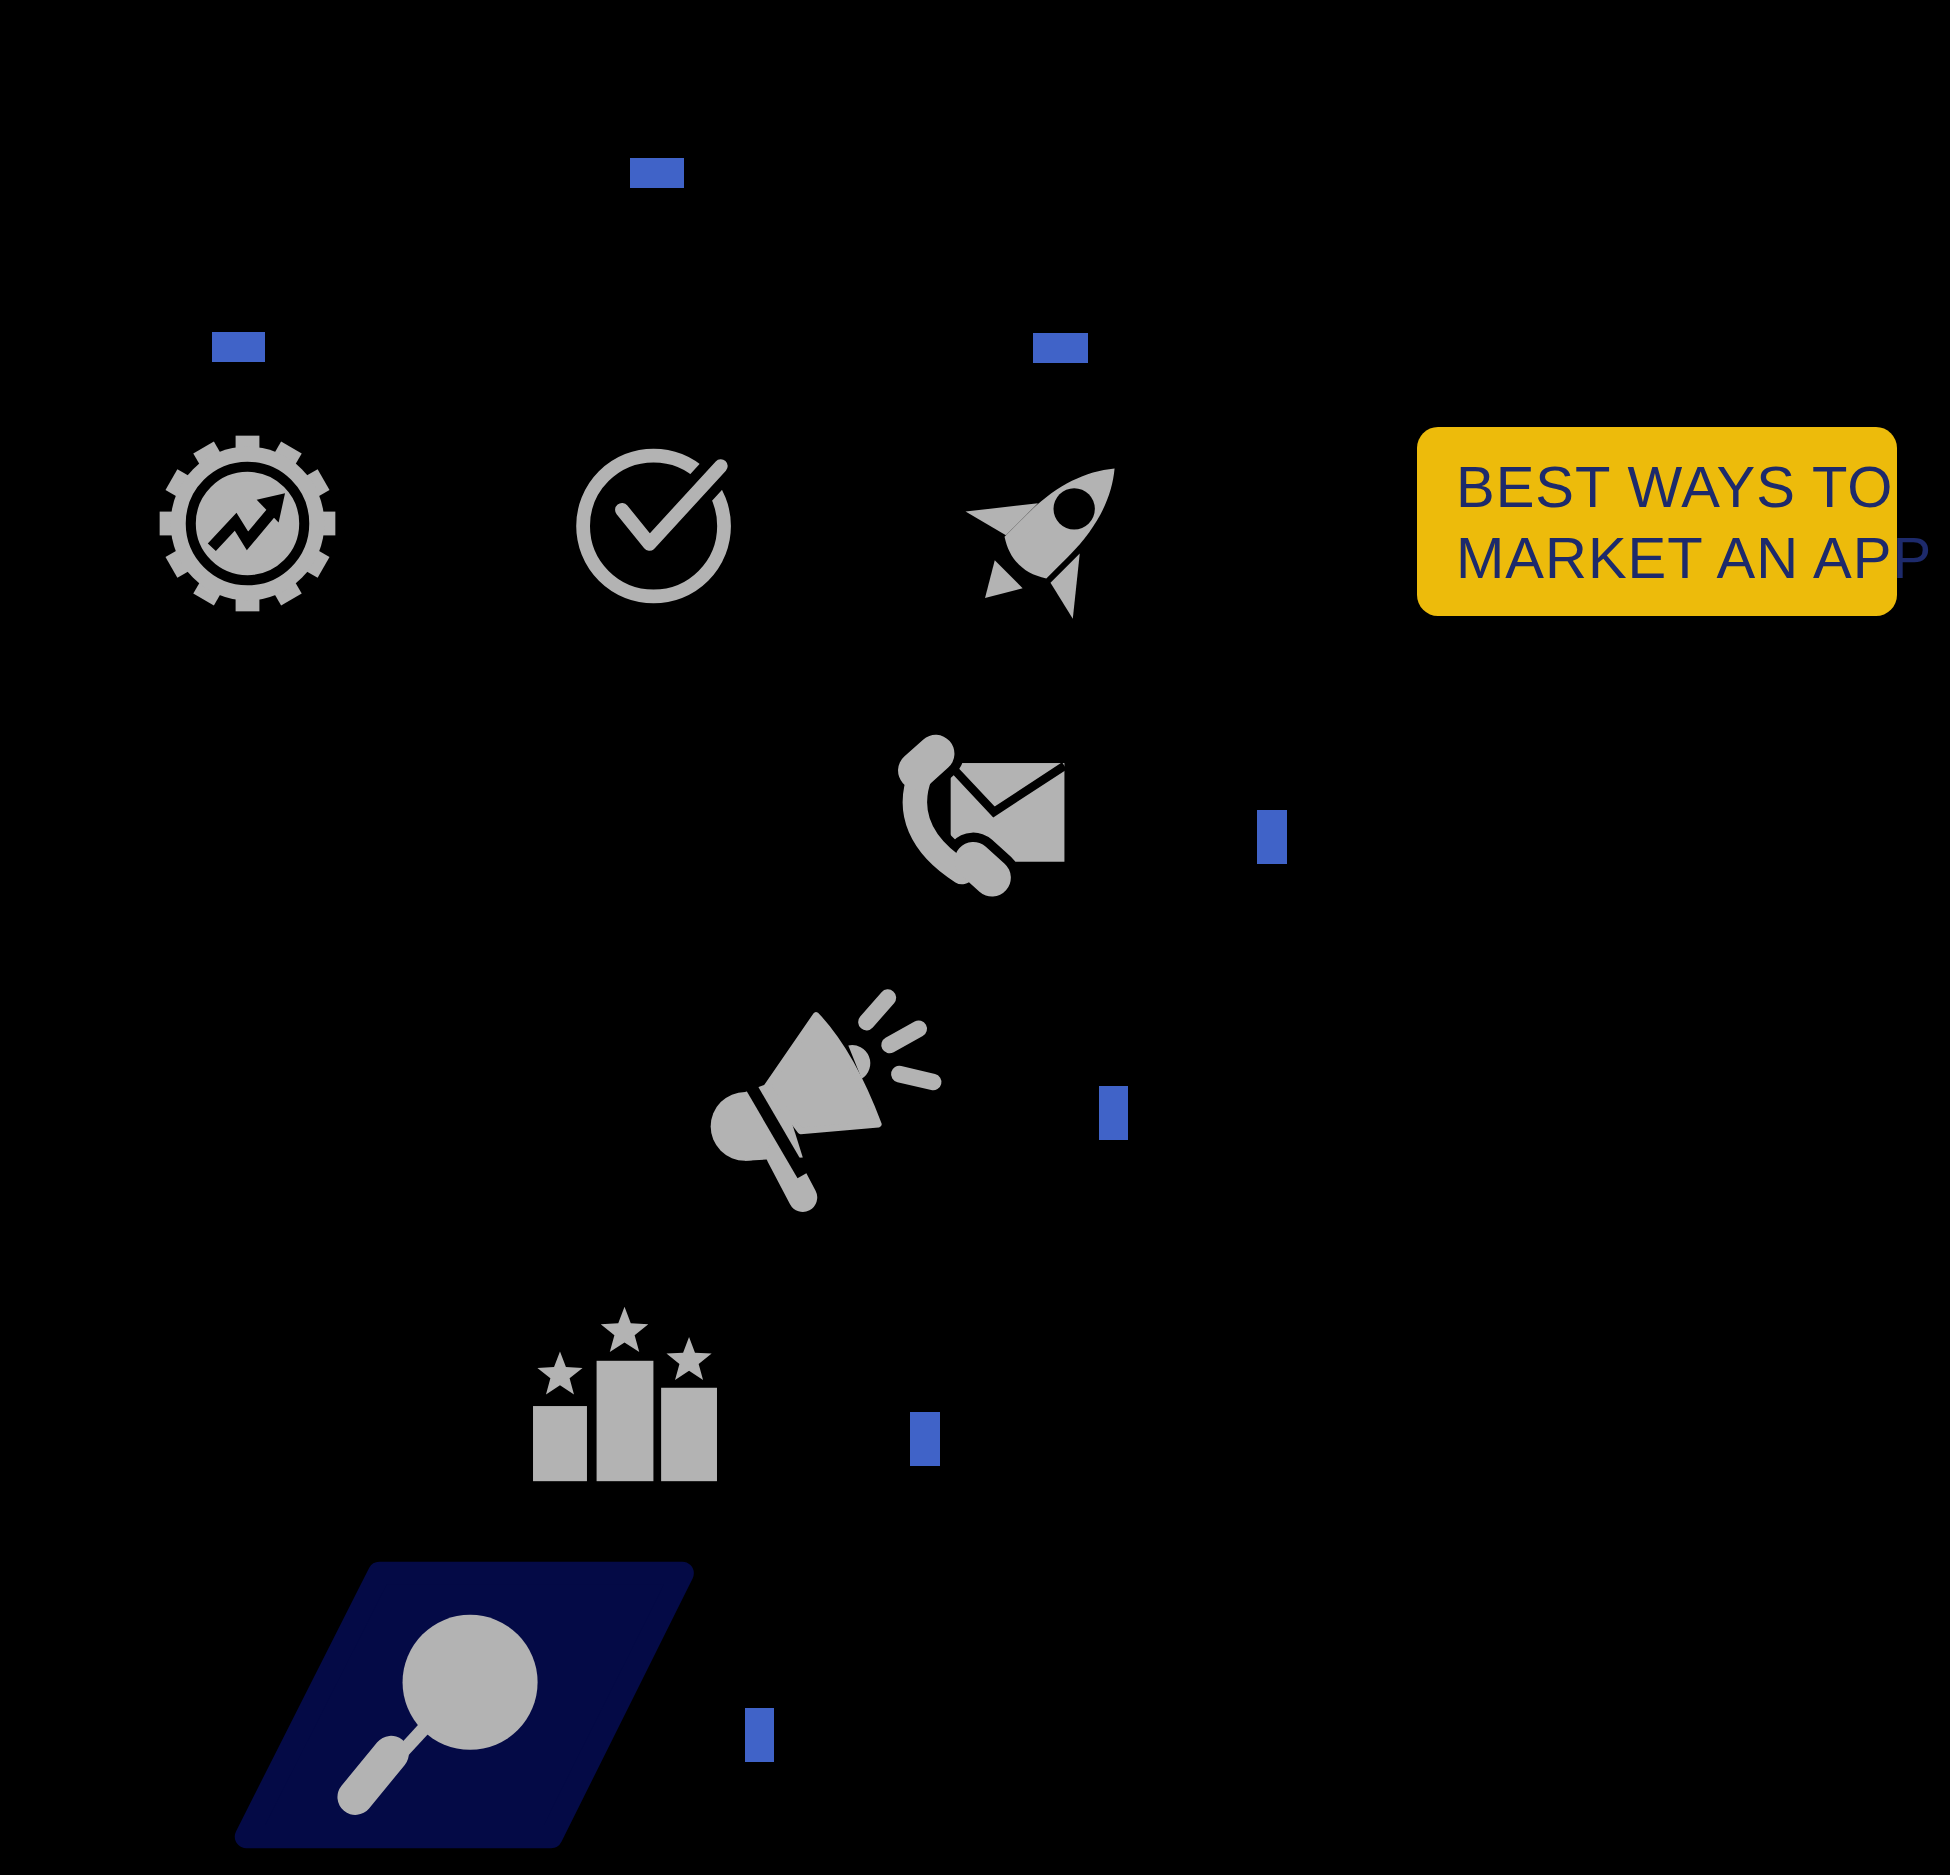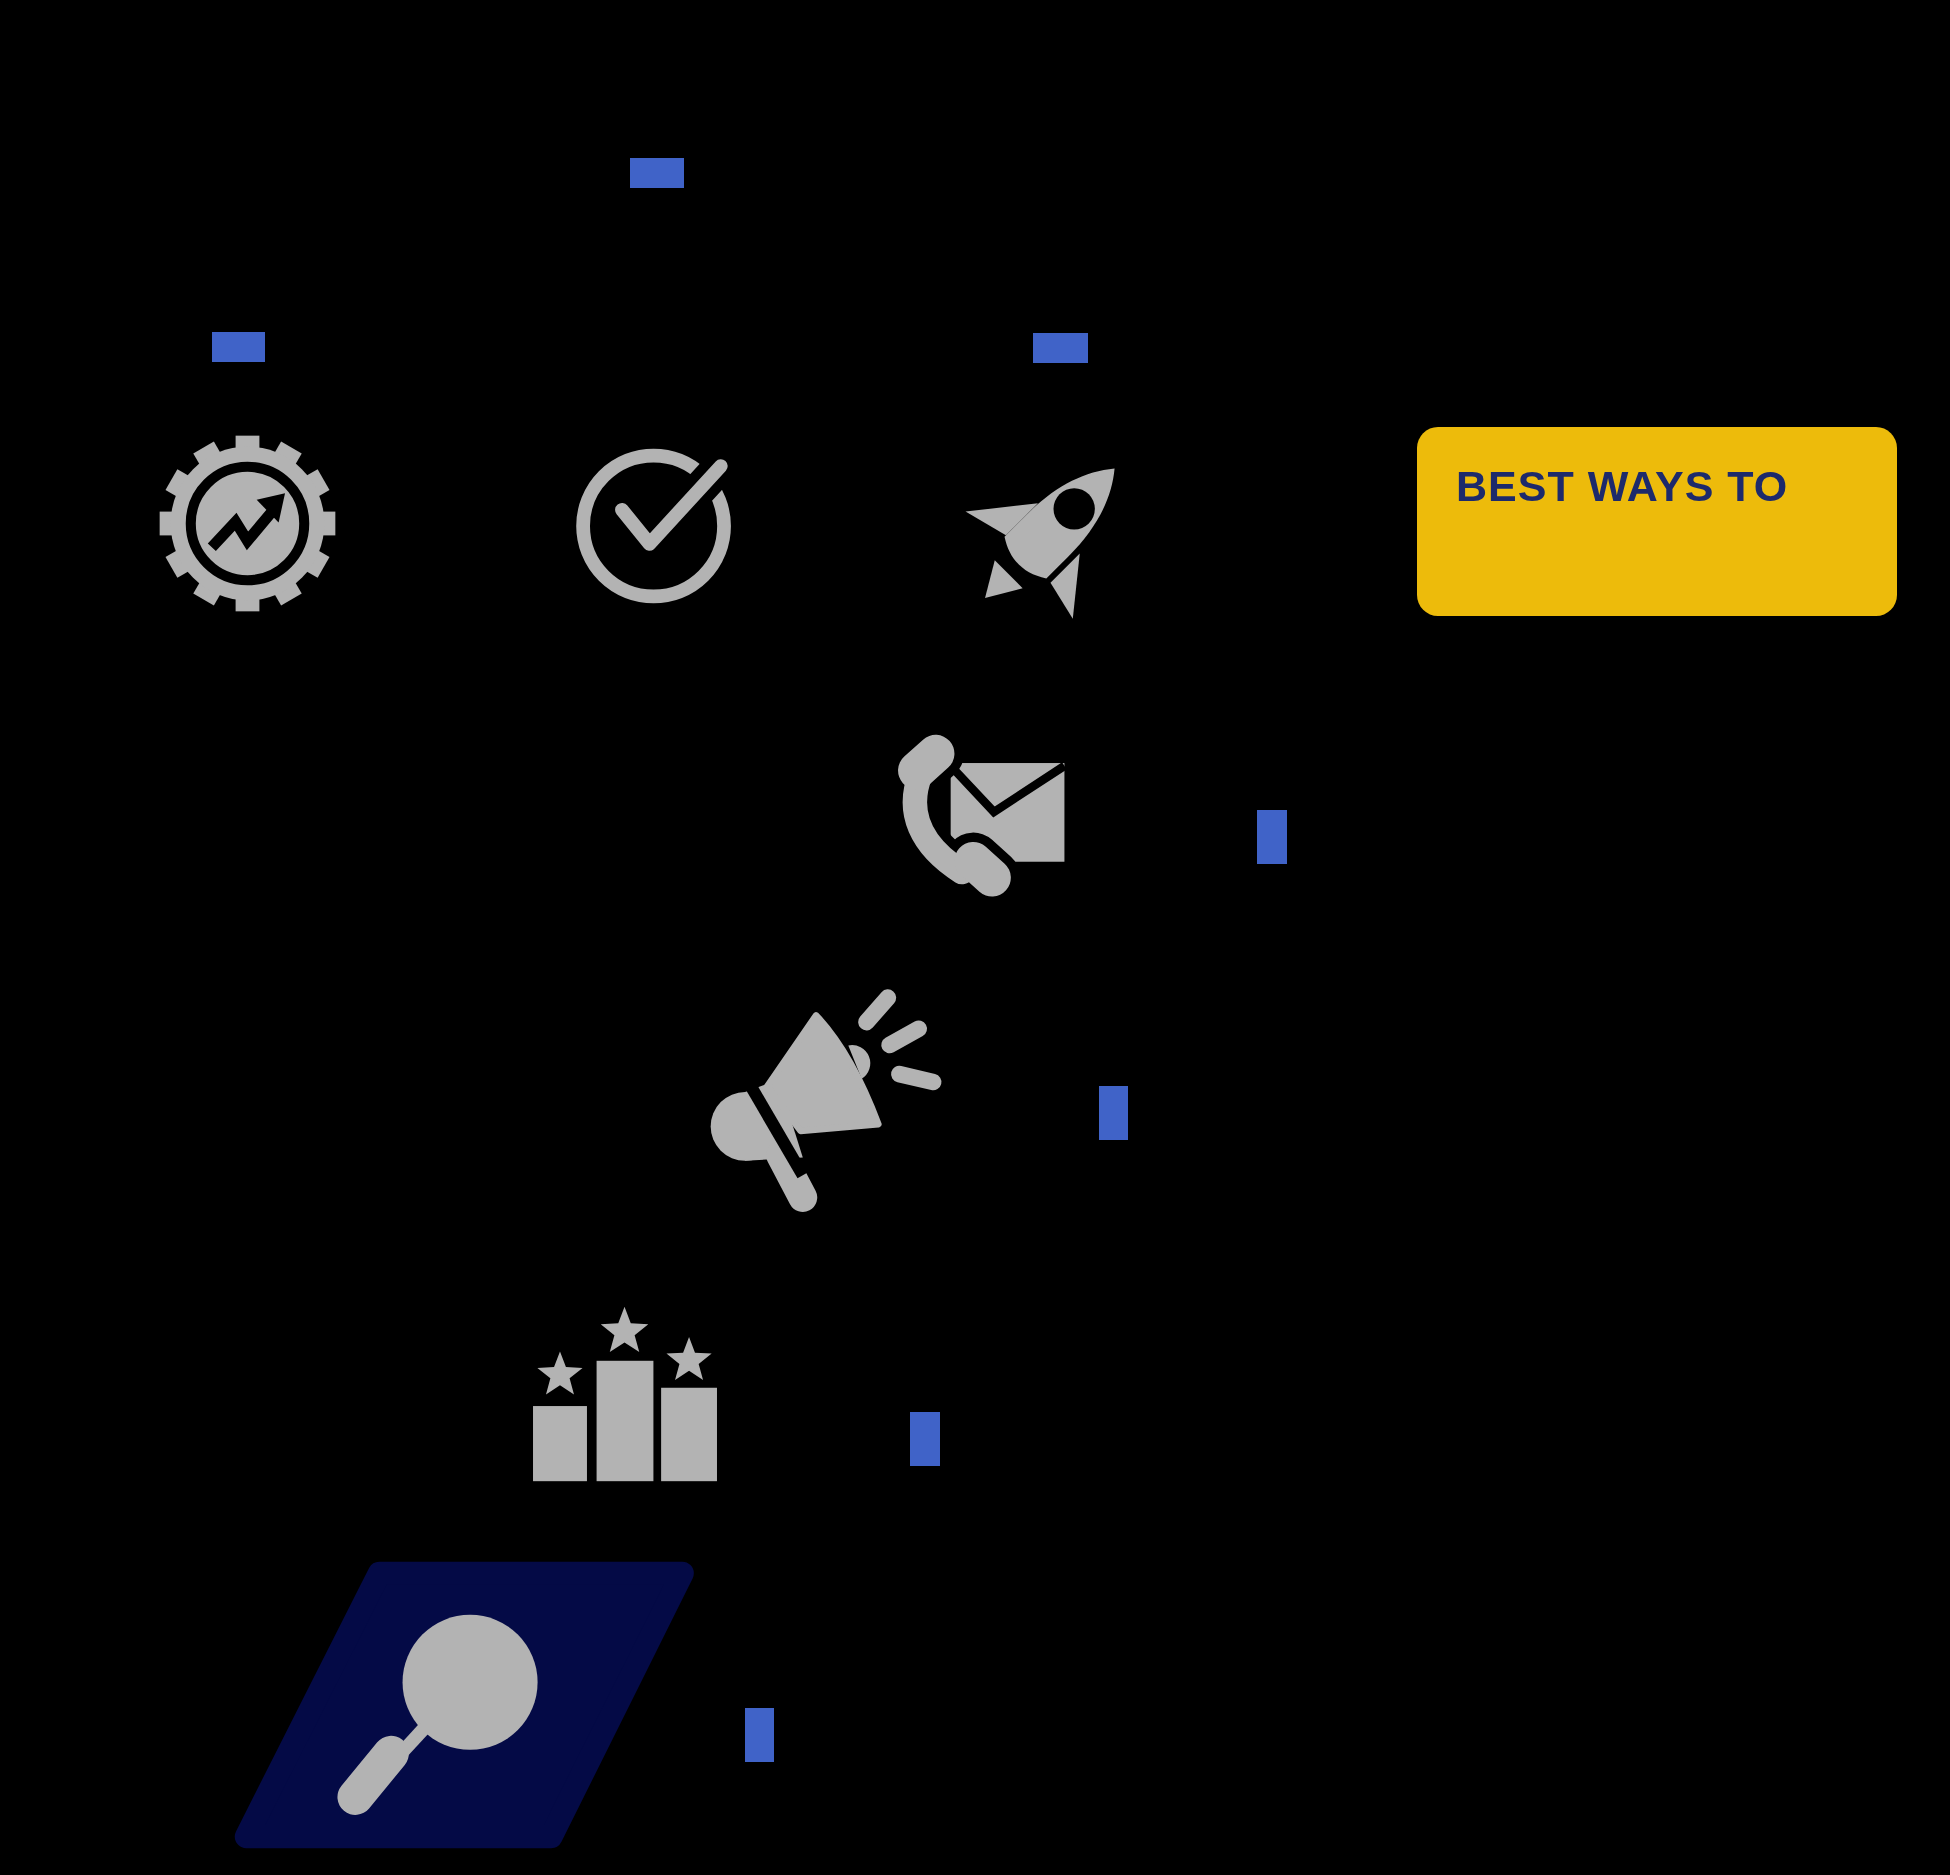--- a/index.html
+++ b/index.html
@@ -26,21 +26,21 @@
   
   .badge{
     position:absolute;
     left:1417px;top:427px;width:480px;height:189px;
     background:#EDBB0B;border-radius:21px;
     box-sizing:border-box;
     padding:24px 19.3px 0 39px;
   }
   .badge-line{
     color:#1D2A6B;
-    font-size:43px;font-weight:700;
+    font-size:58px;font-weight:400;
     line-height:71px;letter-spacing:1px;
     white-space:nowrap;
   }
 
   
   .i-gear{left:156px;top:432px;}
   .i-check{left:575px;top:445px;}
   .i-rocket{left:952px;top:434px;}
   .i-phone{left:883px;top:729px;}
   .i-mega{left:714px;top:991px;}
@@ -55,20 +55,21 @@
   <div class="marker m1"></div>
   <div class="marker m2"></div>
   <div class="marker m3"></div>
   <div class="marker m4"></div>
   <div class="marker m5"></div>
   <div class="marker m6"></div>
   <div class="marker m7"></div>
 
   <div class="badge">
     <div class="badge-line">BEST WAYS TO</div>
+    <div class="badge-line">MARKET AN APP</div>
   </div>
 
   <svg class="abs i-gear" width="183" height="183" viewBox="0 0 100 100">
     <defs>
       <rect id="tooth" x="43.5" y="2" width="13" height="11" fill="#B3B3B3"></rect>
     </defs>
     <g>
       <use href="#tooth"></use>
       <use href="#tooth" transform="rotate(30,50,50)"></use>
       <use href="#tooth" transform="rotate(60,50,50)"></use>

